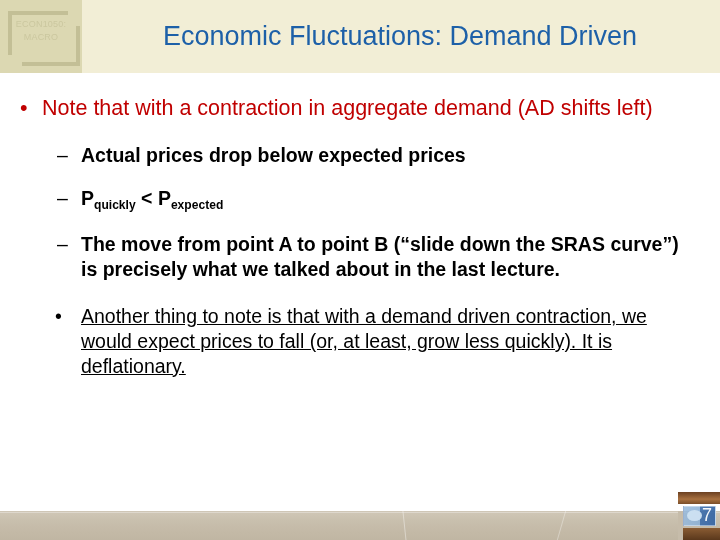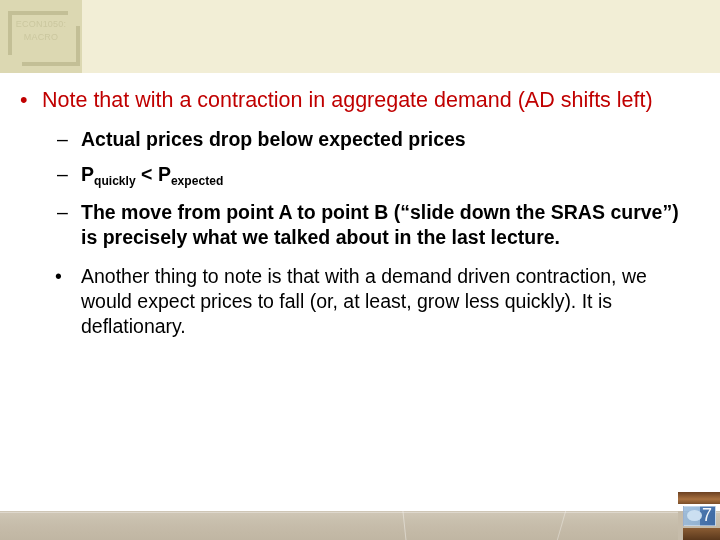--- a/index.html
+++ b/index.html
@@ -98,20 +98,21 @@
     position: relative;
     display: block;
   }
   .bullet-mark {
     position: absolute;
     top: 0;
     font-family: "Liberation Sans", sans-serif;
   }
   .bullet-text {
     display: block;
+    margin-top: 8px;
   }
 
   
   .lvl1 {
     margin: 0;
     padding: 0 0 0 42px;
     color: #c00000;
     font-size: 21.5px;
     line-height: 26px;
   }
@@ -153,20 +154,21 @@
     line-height: 25px;
   }
   .lvl3 .bullet-mark {
     left: 55px;
     color: #000000;
     font-size: 19.5px;
     line-height: 25px;
   }
   .lvl3 .bullet-text {
     max-width: 600px;
+    text-decoration: underline;
   }
 
   .sub {
     font-size: 0.62em;
     vertical-align: baseline;
     position: relative;
     top: 0.33em;
   }
 
   .gap-sm { height: 10px; }
@@ -289,20 +291,21 @@
 
     <div id="logo-plate">
       <div id="logo-bracket-tl"></div>
       <div id="logo-bracket-br"></div>
       <div id="logo-text">
         <div>ECON1050:</div>
         <div>MACRO</div>
       </div>
     </div>
 
+    <div id="slide-title">Economic Fluctuations: Demand Driven</div>
   </div>
 
   <div id="body-area">
 
     <div class="gap-md"></div>
 
     <div class="bullet-row lvl1">
       <span class="bullet-mark">•</span>
       <span class="bullet-text">Note that with a contraction in aggregate demand (AD shifts left)</span>
     </div>

